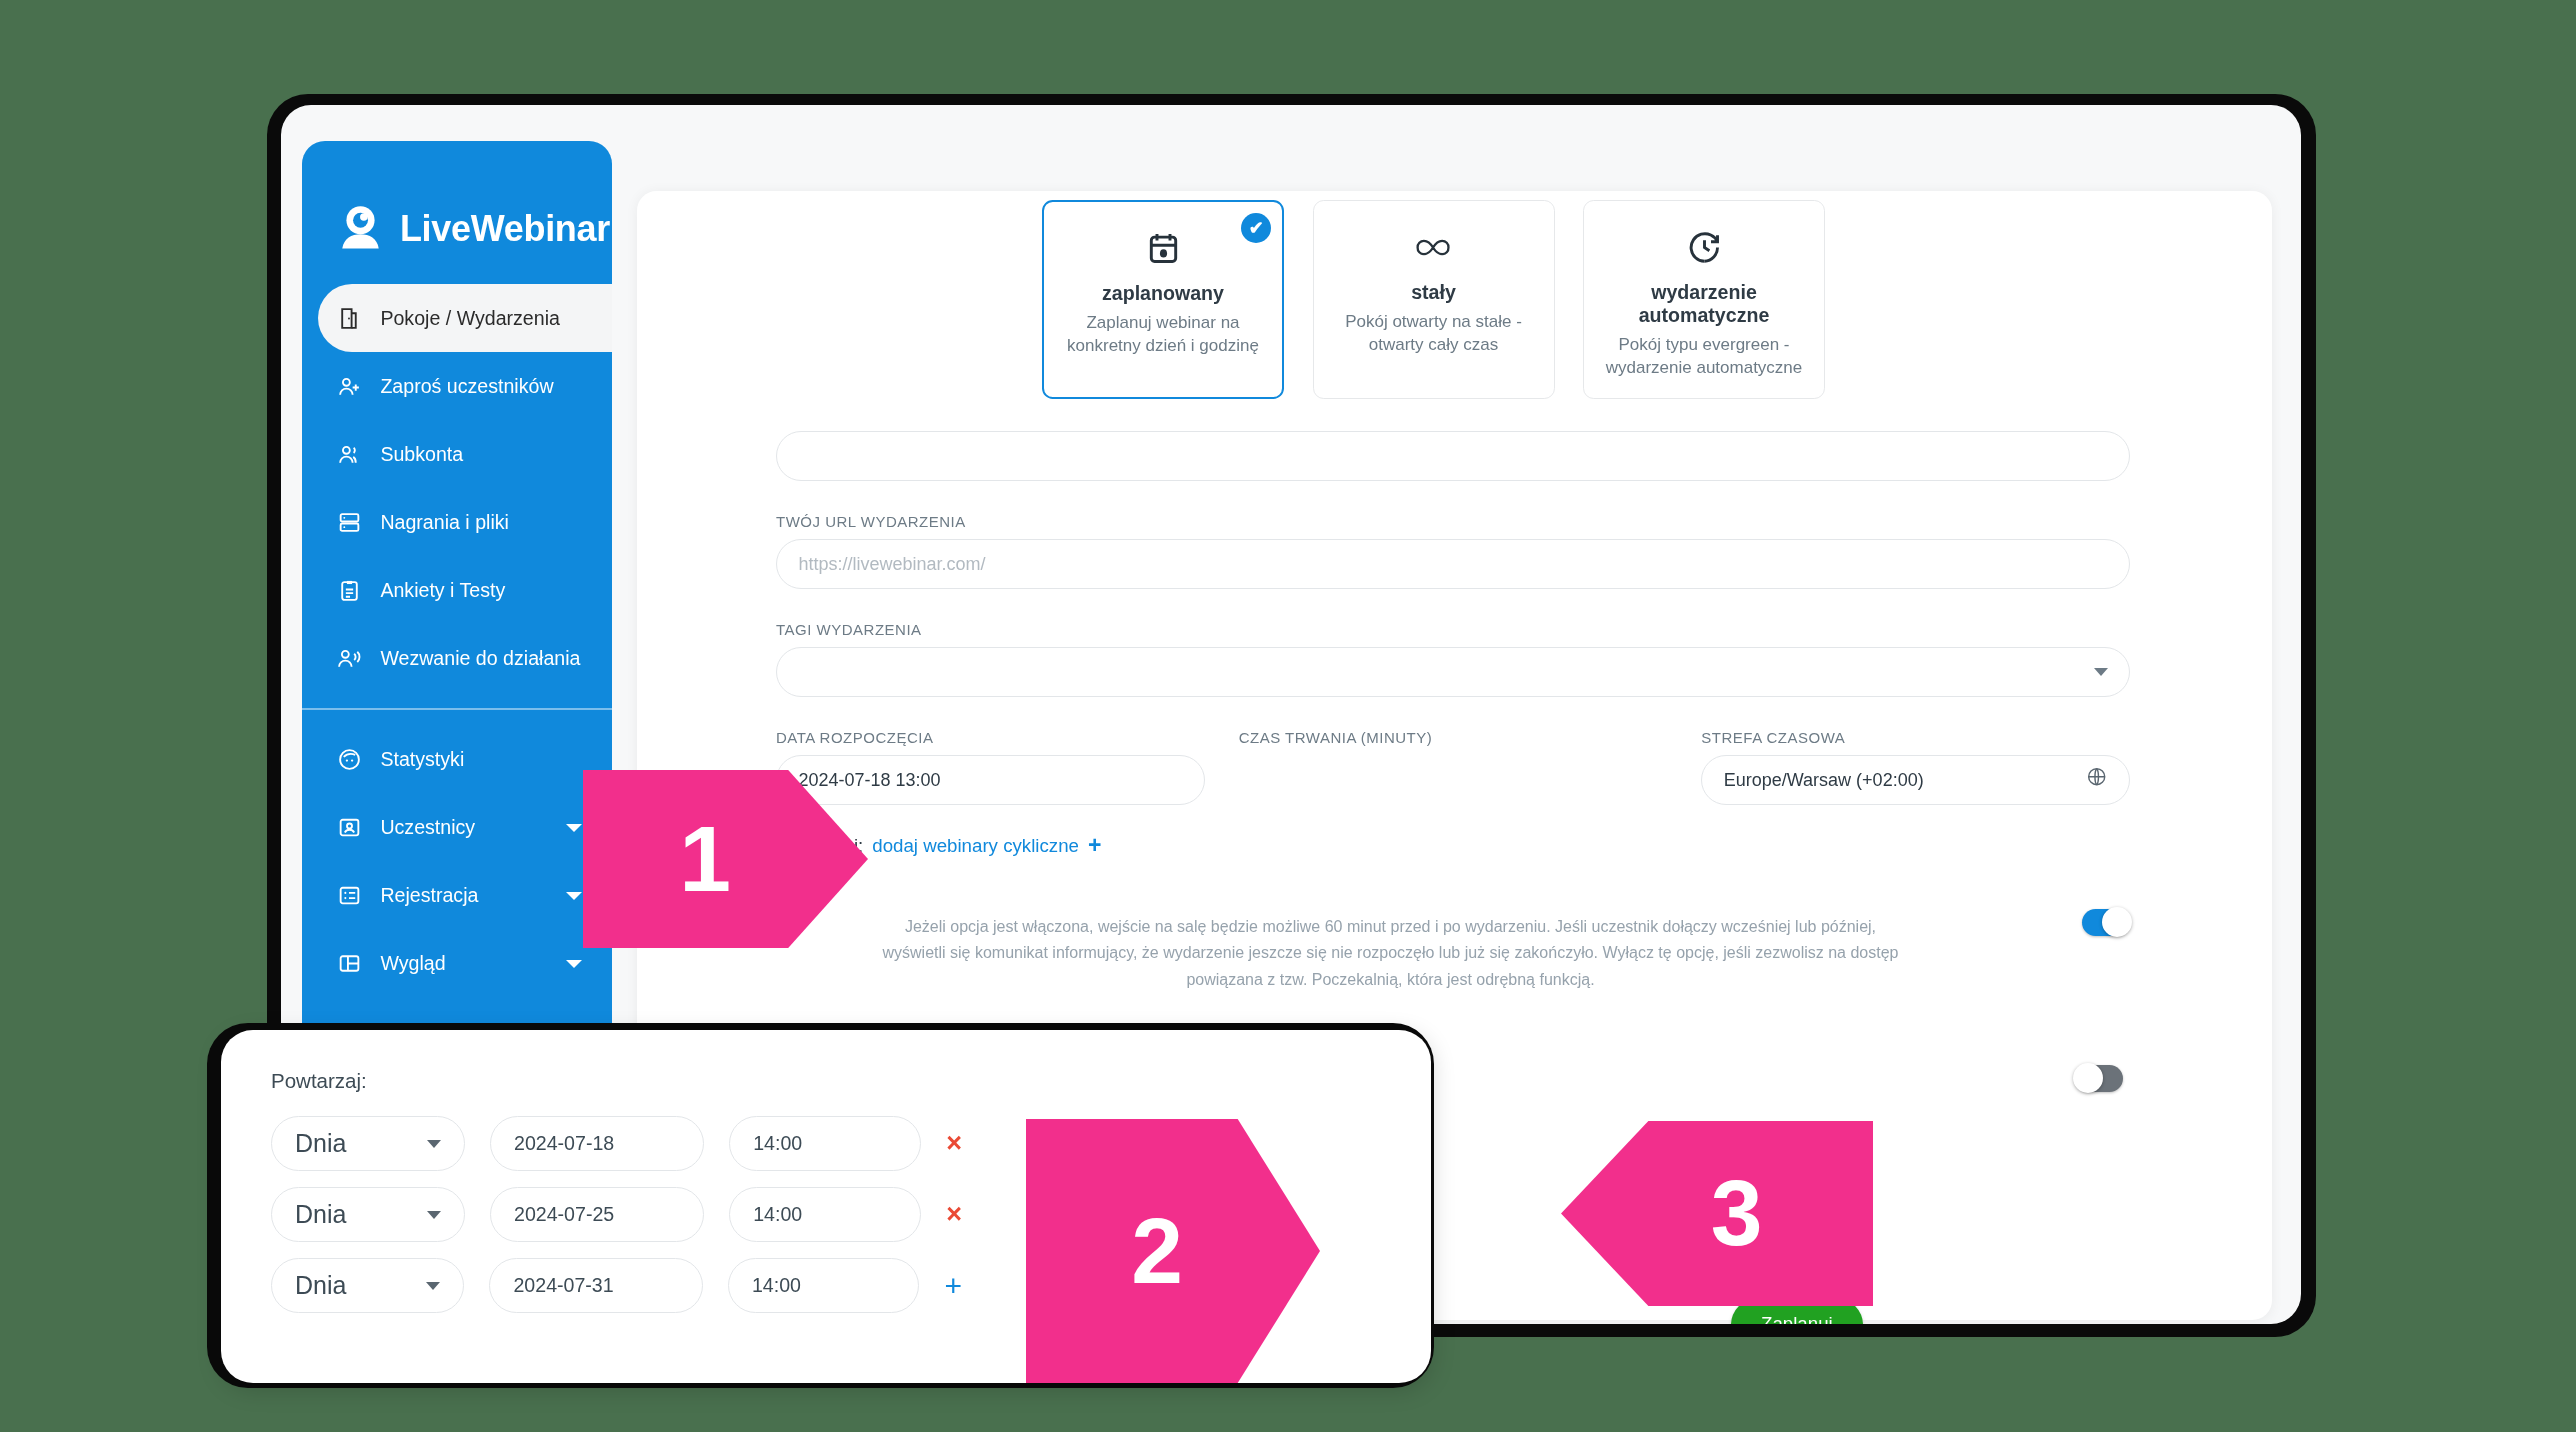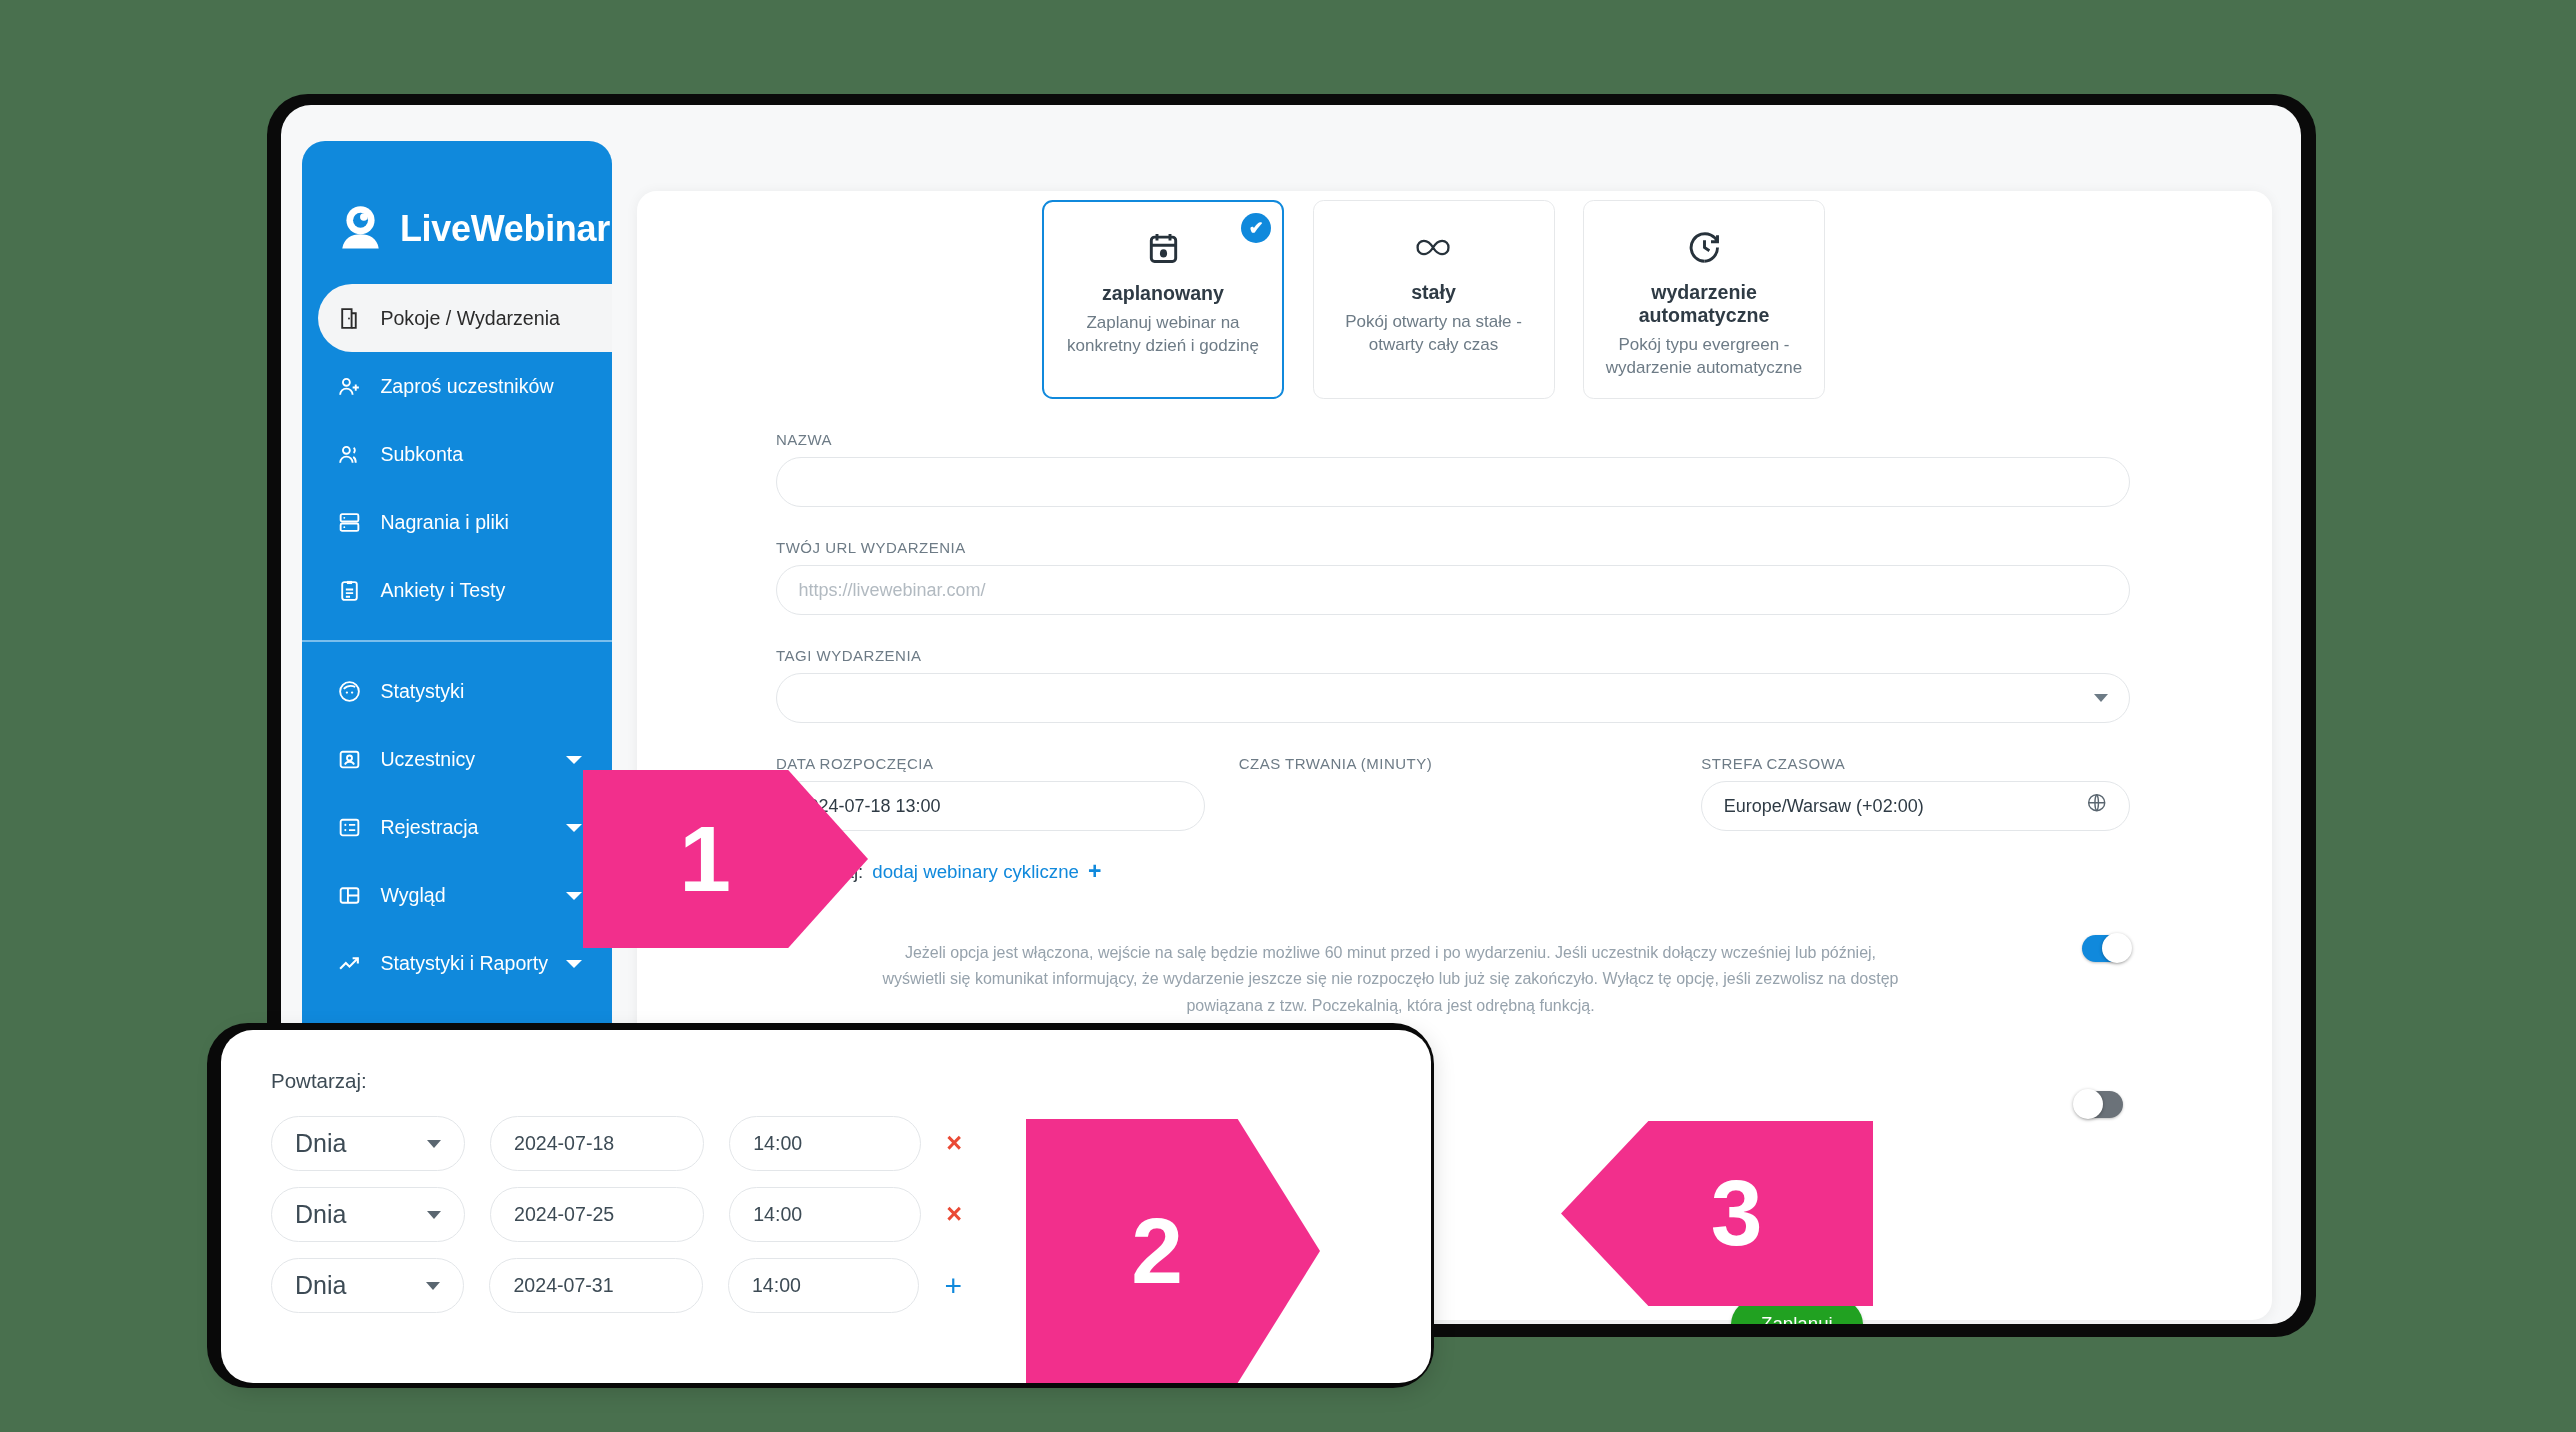--- a/index.html
+++ b/index.html
@@ -344,20 +344,30 @@
           <span class="nav-icon">
             <svg viewBox="0 0 24 24" width="25" height="25" fill="none" stroke="#fff" stroke-width="1.8">
               <rect x="5" y="4" width="14" height="17" rx="2"></rect>
               <path d="M9.5 2.8h5v3h-5z" fill="#fff" stroke="none"></path>
               <path d="M8.5 11h7M8.5 14.5h7M8.5 18h4"></path>
             </svg>
           </span>
           <span>Ankiety i Testy</span>
         </div>
 
+        <div class="nav-item">
+          <span class="nav-icon">
+            <svg viewBox="0 0 24 24" width="25" height="25" fill="none" stroke="#fff" stroke-width="1.8">
+              <circle cx="8" cy="8" r="3.3"></circle>
+                <path d="M2 20c0-3.6 2.7-6 6-6s6 2.4 6 6"></path>
+              <path d="M16.5 7.5a4 4 0 010 6M19.5 5.5a7 7 0 010 10"></path>
+            </svg>
+          </span>
+          <span>Wezwanie do działania</span>
+        </div>
 
         <div class="nav-divider"></div>
 
         <div class="nav-item">
           <span class="nav-icon">
             <svg viewBox="0 0 24 24" width="25" height="25" fill="none" stroke="#fff" stroke-width="1.8">
               <circle cx="12" cy="12" r="9"></circle>
               <path d="M6.5 9.5c2.5-2.5 7-3.5 11-2"></path>
               <circle cx="9.5" cy="13" r="1.1" fill="#fff" stroke="none"></circle>
               <circle cx="14.5" cy="13" r="1.1" fill="#fff" stroke="none"></circle>
@@ -465,21 +475,20 @@
           <div class="type-desc">
             <span>Pokój typu evergreen -</span><br>
             <span>wydarzenie automatyczne</span>
           </div>
         </div>
       </div>
 
       <div class="form">
 
         <div class="field-block">
-          <div class="field-label">NAZWA</div>
           <div class="field-input"></div>
         </div>
 
         <div class="field-block">
           <div class="field-label">TWÓJ URL WYDARZENIA</div>
           <div class="field-input placeholder">https://livewebinar.com/</div>
         </div>
 
         <div class="field-block">
           <div class="field-label">TAGI WYDARZENIA</div>

